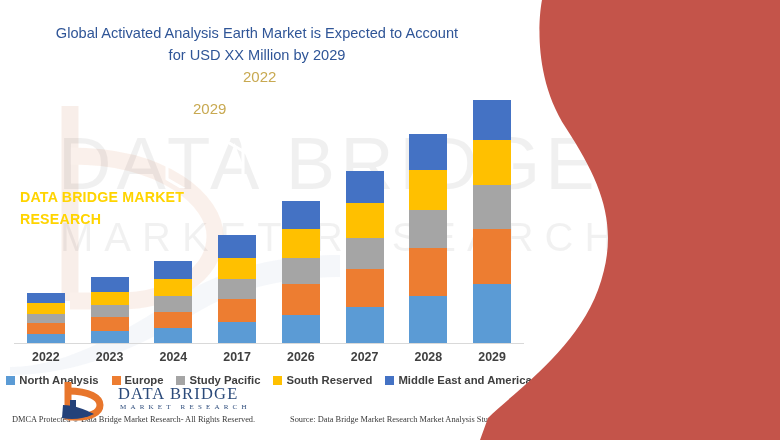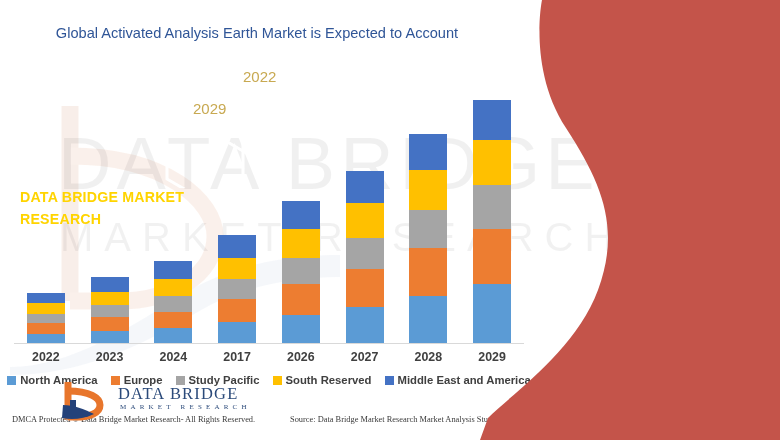--- a/index.html
+++ b/index.html
@@ -91,20 +91,21 @@
     <path d="M30 60 C 125 60 175 105 175 140 C 175 180 130 205 78 205 L30 205" stroke="#f7e3d8" stroke-width="17" fill="none"></path>
   </svg>
   <svg class="wm wm-swoosh" viewBox="0 0 330 120" aria-hidden="true">
     <path d="M0 112 C 60 112 120 72 175 38 C 225 8 280 0 330 0 L330 22 C 280 22 230 32 186 58 C 130 92 70 120 0 120 Z" fill="#eef2f7"></path>
   </svg>
   <div class="wm wm-text">DATA BRIDGE</div>
   <div class="wm wm-text2">MARKET RESEARCH</div>
 
   <div class="chart-title">
     <div>Global Activated Analysis Earth Market is Expected to Account</div>
+    <div>for USD XX Million by 2029</div>
   </div>
 
   <div class="plot">
     <div class="axis-line"></div>
     <div class="bars" id="bars">
         <div class="bcol">
           <div class="bar">
             <div class="seg" title="North America 2022: 10" style="height: 9.5px; background: rgb(91, 155, 213);"></div>
             <div class="seg" title="Europe 2022: 11" style="height: 10.45px; background: rgb(237, 125, 49);"></div>
             <div class="seg" title="Asia Pacific 2022: 10" style="height: 9.5px; background: rgb(165, 165, 165);"></div>
@@ -185,21 +186,21 @@
       <div class="xlab">2017</div>
       <div class="xlab">2026</div>
       <div class="xlab">2027</div>
       <div class="xlab">2028</div>
       <div class="xlab">2029</div>
     </div>
 
   <div class="legend" id="legend">
       <div class="lg">
         <span class="lgsw" style="background: rgb(91, 155, 213);"></span>
-        <span class="lgtx">North America</span>
+        <span class="lgtx">North Analysis</span>
       </div>
       <div class="lg">
         <span class="lgsw" style="background: rgb(237, 125, 49);"></span>
         <span class="lgtx">Europe</span>
       </div>
       <div class="lg">
         <span class="lgsw" style="background: rgb(165, 165, 165);"></span>
         <span class="lgtx">Study Pacific</span>
       </div>
       <div class="lg">

